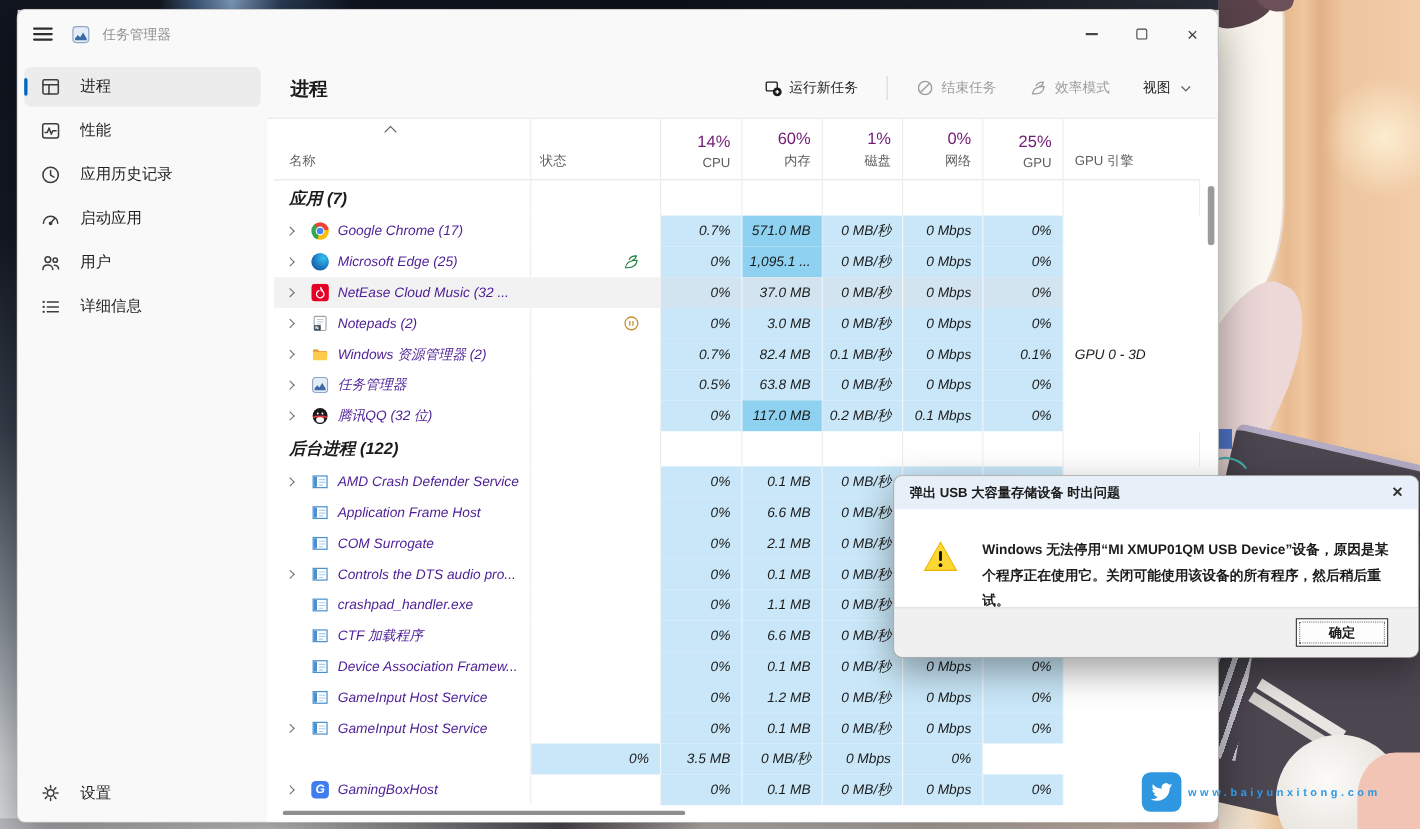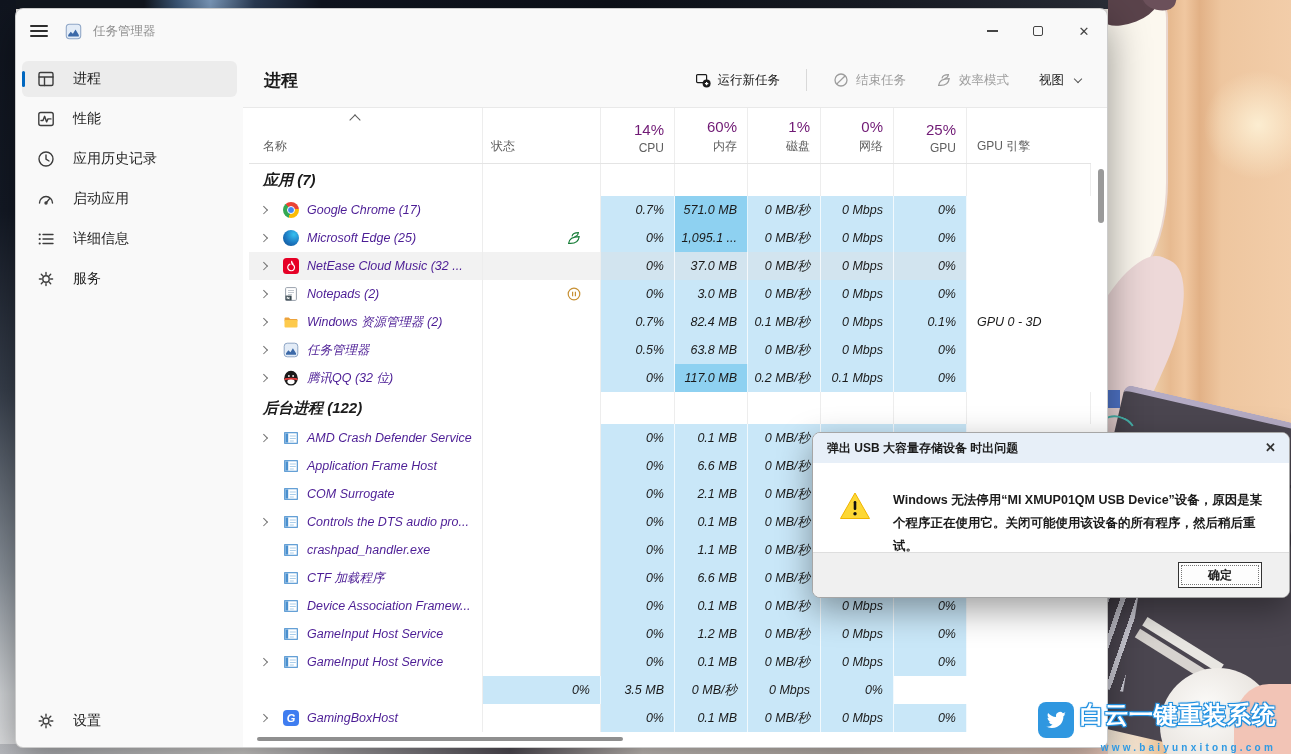--- a/index.html
+++ b/index.html
@@ -214,34 +214,36 @@
               <path d="M3.5 14a6.5 6.5 0 1 1 13 0"></path>
               <path d="M10 14l3.6-4.4"></path>
               <circle cx="10" cy="14" r="1"></circle>
             </svg>
           </span>
           <span class="lbl">启动应用</span>
         </div>
         <div class="sbitem">
           <span class="icw">
             <svg viewBox="0 0 20 20" fill="none" stroke="#3d3d3d" stroke-width="1.4" stroke-linecap="round" stroke-linejoin="round">
+              <circle cx="7.5" cy="7" r="2.6"></circle>
+              <path d="M3 16c0-2.5 2-4 4.5-4s4.5 1.5 4.5 4"></path>
+              <circle cx="14.2" cy="7.5" r="2"></circle>
+              <path d="M13.4 12.2c2.2 0 3.8 1.4 3.8 3.4"></path>
+            </svg>
+          </span>
+          <span class="lbl">用户</span>
+        </div>
+        <div class="sbitem">
+          <span class="icw">
+            <svg viewBox="0 0 20 20" fill="none" stroke="#3d3d3d" stroke-width="1.4" stroke-linecap="round" stroke-linejoin="round">
               <path d="M7 5.5h10M7 10h10M7 14.5h10"></path>
               <path d="M3.6 5.5h.2M3.6 10h.2M3.6 14.5h.2" stroke-width="2"></path>
             </svg>
           </span>
           <span class="lbl">详细信息</span>
-        </div>
-        <div class="sbitem">
-          <span class="icw">
-            <svg viewBox="0 0 20 20" fill="none" stroke="#3d3d3d" stroke-width="1.4" stroke-linecap="round" stroke-linejoin="round">
-              <circle cx="10" cy="10" r="3.2"></circle>
-              <path d="M10 3.4v2M10 14.6v2M3.4 10h2M14.6 10h2M5.3 5.3l1.4 1.4M13.3 13.3l1.4 1.4M14.7 5.3l-1.4 1.4M6.7 13.3l-1.4 1.4"></path>
-            </svg>
-          </span>
-          <span class="lbl">服务</span>
         </div>
         <div class="sb-settings">
           <span class="icw">
             <svg viewBox="0 0 20 20" fill="none" stroke="#3d3d3d" stroke-width="1.4" stroke-linecap="round" stroke-linejoin="round">
               <circle cx="10" cy="10" r="3"></circle>
               <path d="M10 3.2v2.1M10 14.7v2.1M3.2 10h2.1M14.7 10h2.1M5.2 5.2l1.5 1.5M13.3 13.3l1.5 1.5M14.8 5.2l-1.5 1.5M6.7 13.3l-1.5 1.5"></path>
             </svg>
           </span>
           <span class="lbl">设置</span>
         </div>
@@ -744,18 +746,17 @@
     </div>
   </div>
 
   <div class="wm">
     <div class="wm-bird">
         <svg viewBox="0 0 24 24">
           <path fill="#fff" d="M22 5.8c-.7.3-1.5.6-2.3.7.8-.5 1.4-1.3 1.7-2.2-.8.5-1.6.8-2.5 1A3.9 3.9 0 0 0 12 8.1c0 .3 0 .6.1.9-3.2-.2-6.1-1.7-8-4.1-.3.6-.5 1.3-.5 2 0 1.4.7 2.6 1.7 3.3-.6 0-1.2-.2-1.8-.5v.1c0 1.9 1.4 3.5 3.2 3.9-.3.1-.7.1-1 .1l-.8-.1c.5 1.6 2 2.7 3.7 2.8A7.9 7.9 0 0 1 2 18.6 11.2 11.2 0 0 0 8.1 20c7.3 0 11.3-6 11.3-11.3v-.5c.8-.6 1.5-1.3 2-2.1z"></path>
         </svg>
       </div>
     <div class="wm-txt">
-      <span class="wm-main">白云一键重装系统</span>
       <span class="wm-url">www.baiyunxitong.com</span>
     </div>
   </div>
 
 </div>
 
 </body></html>

